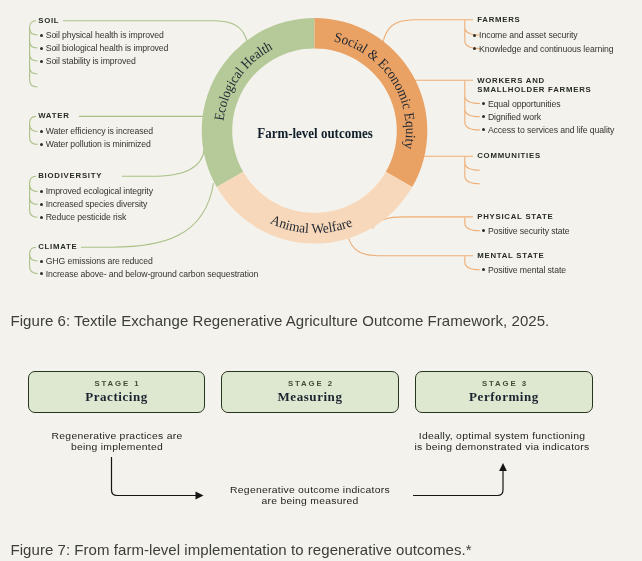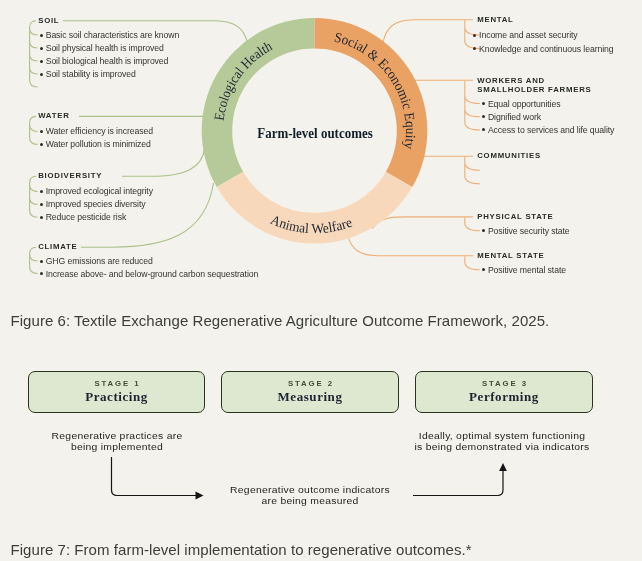--- a/index.html
+++ b/index.html
@@ -78,24 +78,20 @@
       <polygon points="203.5,495.5 195.5,491.6 195.5,499.4" fill="#151515"></polygon>
       <path d="M413,495.5 H497.5 Q503,495.5 503,490 V470" fill="none" stroke="#151515" stroke-width="1.2"></path>
       <polygon points="503,463 499.1,471 506.9,471" fill="#151515"></polygon>
     </g>
   </svg>
 
 <div class="gtitle" style="left:38.2px;top:15.7px">SOIL</div>
 <ul class="blist bl" style="left:39.6px;top:28.5px">
       <li class="bullet" style="height:13.0px">
         <span class="dot"></span>
-        <span class="btxt">Basic soil characteristics are known</span>
-      </li>
-      <li class="bullet" style="height:13.0px">
-        <span class="dot"></span>
         <span class="btxt">Soil physical health is improved</span>
       </li>
       <li class="bullet" style="height:13.0px">
         <span class="dot"></span>
         <span class="btxt">Soil biological health is improved</span>
       </li>
       <li class="bullet" style="height:13.0px">
         <span class="dot"></span>
         <span class="btxt">Soil stability is improved</span>
       </li>
@@ -112,39 +108,39 @@
       </li>
     </ul>
 <div class="gtitle" style="left:38.2px;top:171.3px">BIODIVERSITY</div>
 <ul class="blist bl" style="left:39.6px;top:185.1px">
       <li class="bullet" style="height:12.8px">
         <span class="dot"></span>
         <span class="btxt">Improved ecological integrity</span>
       </li>
       <li class="bullet" style="height:12.8px">
         <span class="dot"></span>
-        <span class="btxt">Improved species diversity</span>
+        <span class="btxt">Increased species diversity</span>
       </li>
       <li class="bullet" style="height:12.8px">
         <span class="dot"></span>
         <span class="btxt">Reduce pesticide risk</span>
       </li>
     </ul>
 <div class="gtitle" style="left:38.2px;top:242.2px">CLIMATE</div>
 <ul class="blist bl" style="left:39.6px;top:255px">
       <li class="bullet" style="height:12.6px">
         <span class="dot"></span>
         <span class="btxt">GHG emissions are reduced</span>
       </li>
       <li class="bullet" style="height:12.6px">
         <span class="dot"></span>
         <span class="btxt">Increase above- and below-ground carbon sequestration</span>
       </li>
     </ul>
-<div class="gtitle" style="left:477.2px;top:14.8px">MENTAL</div>
+<div class="gtitle" style="left:477.2px;top:14.8px">FARMERS</div>
 <ul class="blist br" style="left:473px;top:28.5px">
       <li class="bullet" style="height:13.6px">
         <span class="dot"></span>
         <span class="btxt">Income and asset security</span>
       </li>
       <li class="bullet" style="height:13.6px">
         <span class="dot"></span>
         <span class="btxt">Knowledge and continuous learning</span>
       </li>
     </ul>

